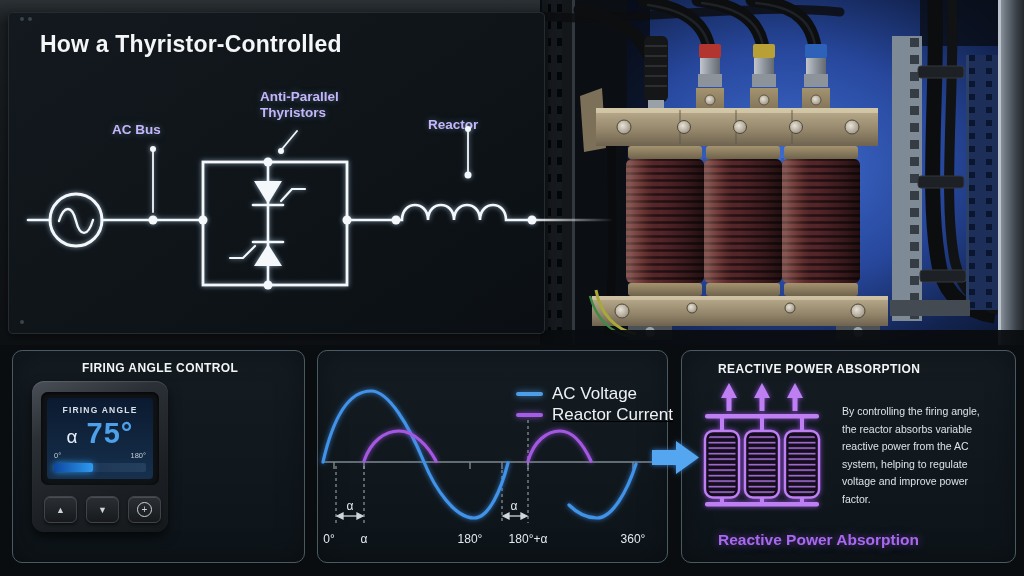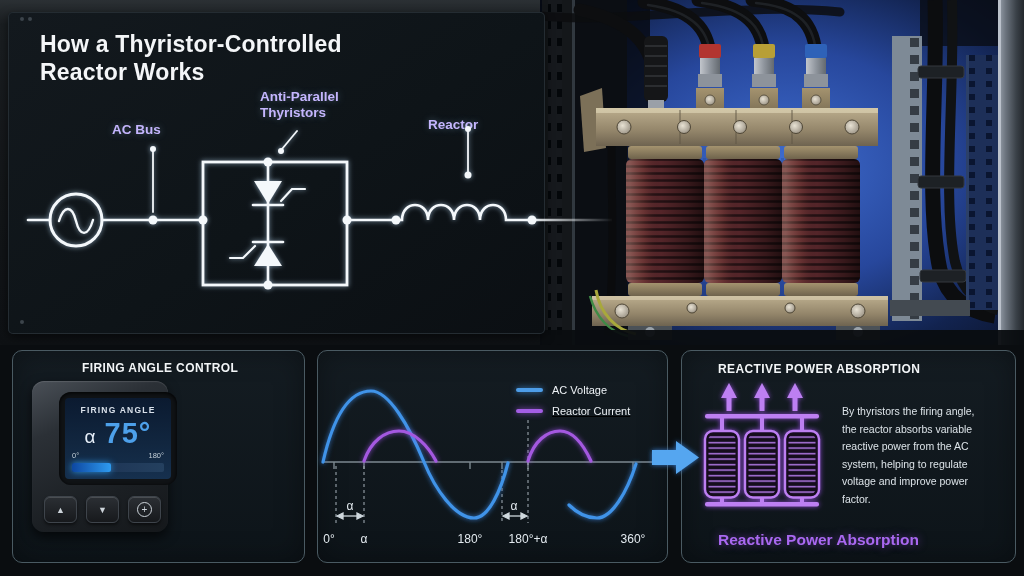--- a/index.html
+++ b/index.html
@@ -36,27 +36,27 @@
   .bt1{left:178px;top:397px;width:124px;}
   .bt3{left:842px;top:403px;width:140px;line-height:17.5px;}
   .caption{position:absolute;left:718px;top:531px;font-size:15.5px;font-weight:bold;
         color:#a968f0;text-shadow:0 0 9px rgba(150,80,230,.55);}
   
   .lgrow{position:absolute;display:flex;align-items:center;gap:9px;}
   .lg1{left:516px;top:384px;} .lg2{left:516px;top:405px;text-decoration:underline;}
   .lgline{width:27px;height:3.5px;border-radius:2px;}
   .lgl-blue{background:#4d9de8;box-shadow:0 0 6px rgba(70,150,230,.8);}
   .lgl-purple{background:#a45ee5;box-shadow:0 0 6px rgba(160,90,230,.8);}
-  .lglabel{font-size:11px;color:#eef2f6;}
+  .lglabel{font-size:17px;color:#eef2f6;}
   
   .dev{position:absolute;left:32px;top:381px;width:136px;height:151px;border-radius:12px;
         background:linear-gradient(155deg,#4a5057 0%,#2b3036 28%,#1b1f23 70%,#15181b 100%);
         box-shadow:0 5px 12px rgba(0,0,0,.65), inset 0 1px 1px rgba(255,255,255,.12);}
-  .dev-bezel{position:absolute;left:27px;top:11px;width:118px;height:93px;background:#101316;
-        border-radius:12px;box-shadow:inset 0 1px 4px #000;}
+  .dev-bezel{position:absolute;left:9px;top:11px;width:118px;height:93px;background:#101316;
+        border-radius:7px;box-shadow:inset 0 1px 4px #000;}
   .dev-screen{position:absolute;left:6px;top:6px;right:6px;bottom:6px;border-radius:4px;overflow:hidden;
         background:linear-gradient(180deg,#0b1a30 0%,#11263f 55%,#16304e 100%);}
   .scr-title{margin-top:7px;text-align:center;font-size:8.5px;letter-spacing:1.2px;
         color:#d8e0ea;font-weight:bold;}
   .scr-val{display:flex;align-items:baseline;justify-content:center;gap:9px;margin-top:2px;}
   .scr-alpha{font-size:19px;color:#e6eef8;}
   .scr-deg{font-size:29px;font-weight:bold;color:#4da0ea;letter-spacing:1px;}
   .scr-scale{display:flex;justify-content:space-between;padding:0 7px;font-size:7.5px;
         color:#c4cfd8;margin-top:1px;}
   .scr-bar{margin:3px 7px 0;height:9px;border-radius:2px;position:relative;
@@ -258,21 +258,20 @@
   </div>
 
   <div class="diag">
     <div class="screw" style="left:12px;top:5px;"></div>
     <div class="screw" style="left:20px;top:5px;"></div>
     <div class="screw" style="left:12px;top:308px;"></div>
   </div>
 
   <div class="main-title">
     <div>How a Thyristor-Controlled</div>
-    <div>Reactor Works</div>
   </div>
 
   <div class="clabel lab-acbus">AC Bus</div>
   <div class="clabel lab-thyr">
     <div>Anti-Parallel</div>
     <div>Thyristors</div>
   </div>
   <div class="clabel lab-reactor">Reactor</div>
 
   <div class="bottom"></div>
@@ -306,21 +305,21 @@
       </div>
       <div class="dev-btn">
         <span>▼</span>
       </div>
       <div class="dev-btn">
         <span class="btn-circle">+</span>
       </div>
     </div>
   </div>
 
-  <div class="body-text bt3">By thyristors the firing angle, the reactor absorbs variable reactive power from the AC system, helping to regulate voltage and improve power factor.</div>
+  <div class="body-text bt3">By controlling the firing angle, the reactor absorbs variable reactive power from the AC system, helping to regulate voltage and improve power factor.</div>
   <div class="caption">Reactive Power Absorption</div>
 
   <div class="lgrow lg1">
     <span class="lgline lgl-blue"></span>
     <span class="lglabel">AC Voltage</span>
   </div>
   <div class="lgrow lg2">
     <span class="lgline lgl-purple"></span>
     <span class="lglabel">Reactor Current</span>
   </div>

